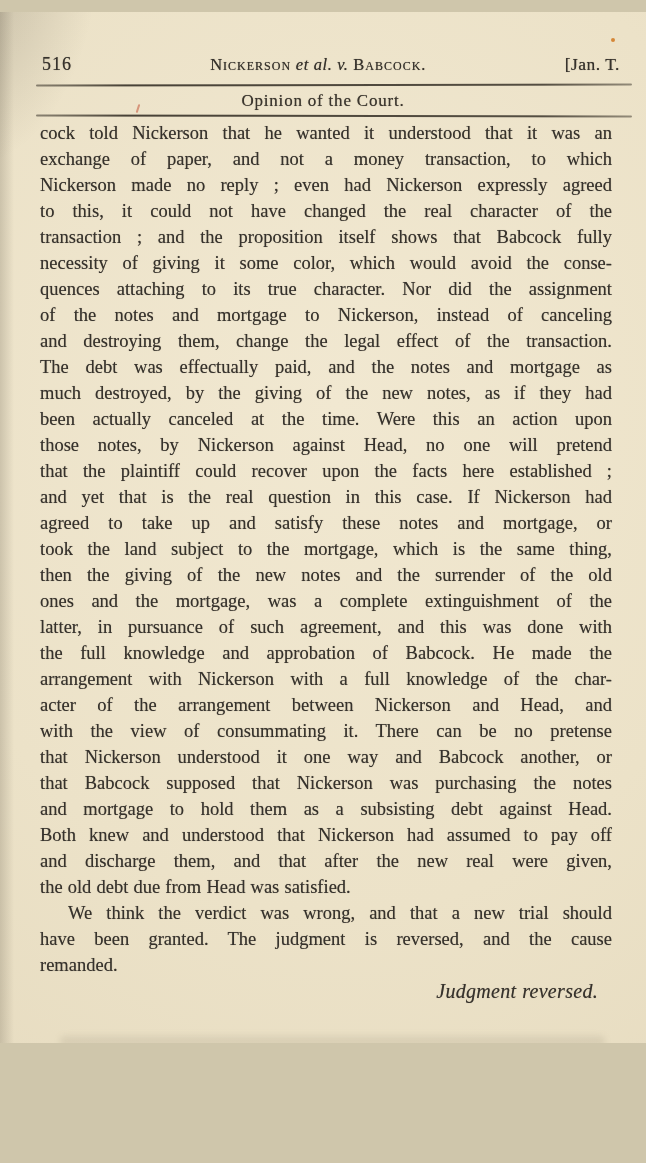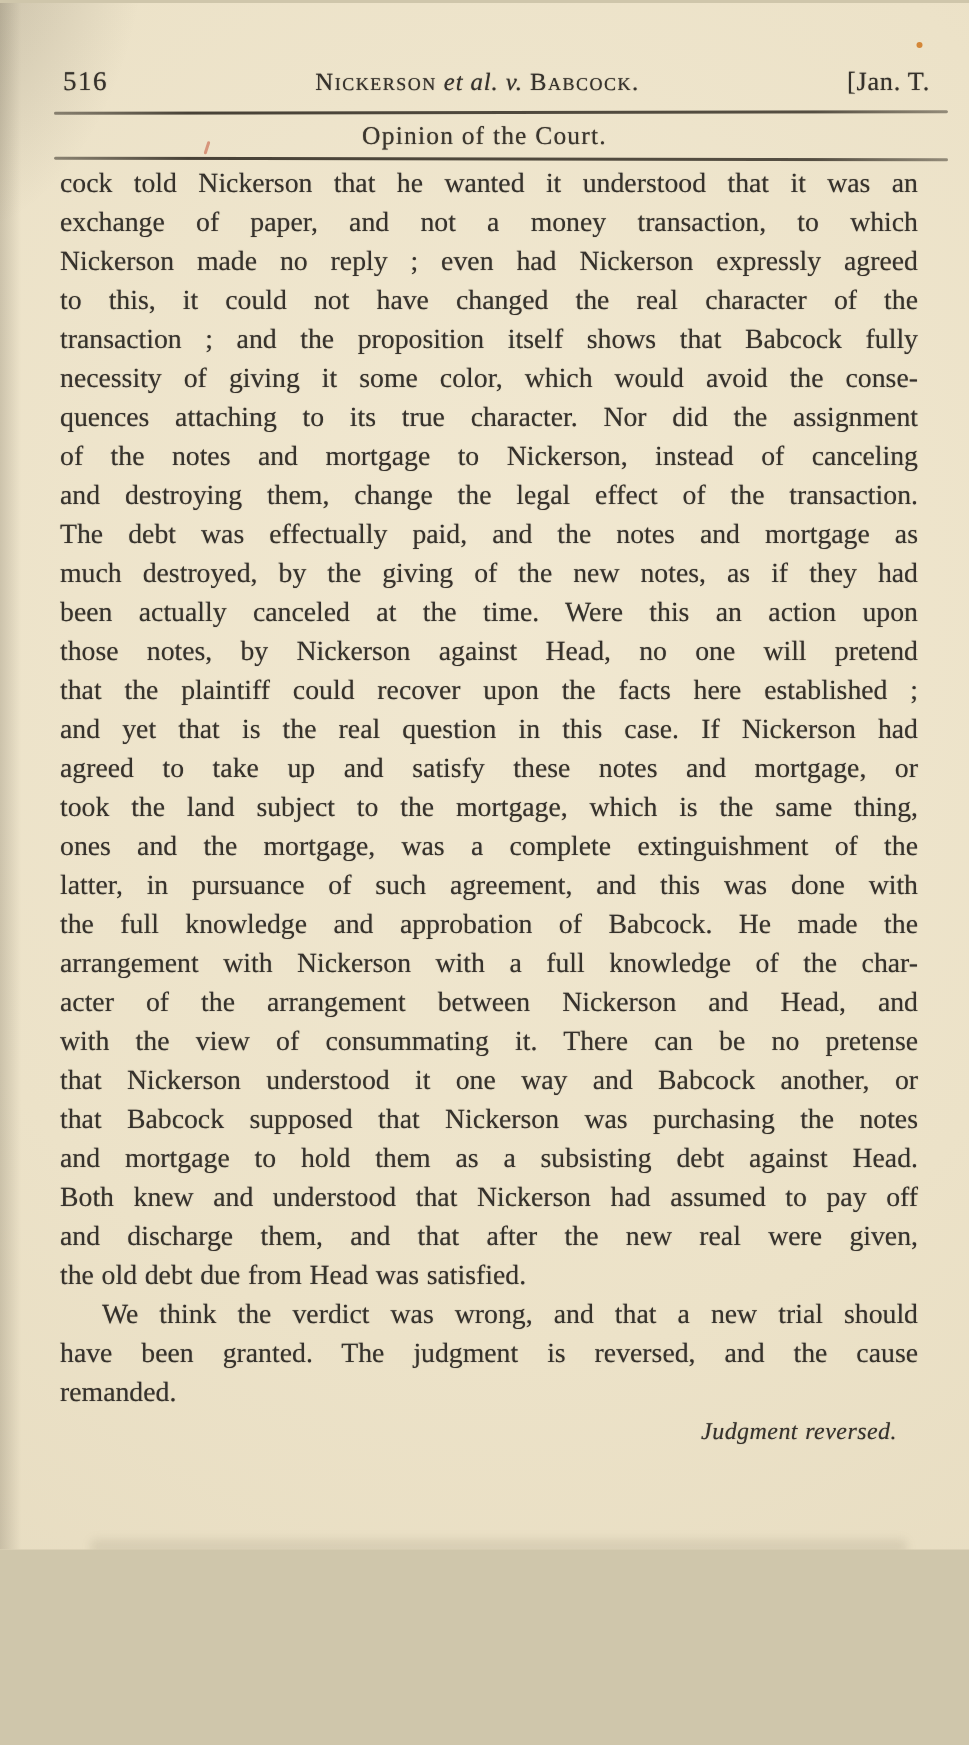--- a/index.html
+++ b/index.html
@@ -3,21 +3,21 @@
 <meta charset="utf-8">
 <style>
   html, body {
     margin: 0; padding: 0;
     background: #cfc6ab;
     font-family: "Liberation Serif", "DejaVu Serif", serif;
   }
   .page {
     position: relative;
     width: 646px; height: 1031px;
-    margin: 2px auto;
+    margin: 12px auto;
     overflow: hidden;
     background:
       radial-gradient(ellipse 120% 90% at 52% 38%, #f1e8d1 0%, #ece2c8 55%, #e5dabe 100%);
     color: #36322c;
   }
   
   .gutter-shadow {
     position: absolute; left: 0; top: 0; bottom: 0; width: 14px;
     background: linear-gradient(to right, rgba(88,80,64,0.22), rgba(88,80,64,0.0));
     pointer-events: none;
@@ -62,21 +62,21 @@
   .tline {
     text-align: justify;
     text-align-last: justify;
     white-space: normal;
     height: 26px; overflow: visible;
   }
   .tline.last { text-align-last: left; }
   .tline.indent { text-indent: 28px; }
   .disposition {
     text-align: right; padding-right: 14px;
-    font-style: italic; font-size: 16px; line-height: 26px;
+    font-style: italic; font-size: 20px; line-height: 26px;
     letter-spacing: 0.3px;
   }
   
   .ghost {
     position: absolute; height: 11px;
     background: rgba(112,104,78,0.13);
     filter: blur(3px); border-radius: 5px;
     pointer-events: none;
   }
   .ghost.g1 { top: 1024px; left: 60px; width: 545px; }
@@ -120,20 +120,21 @@
         <div class="tline">of the notes and mortgage to Nickerson, instead of canceling</div>
         <div class="tline">and destroying them, change the legal effect of the transaction.</div>
         <div class="tline">The debt was effectually paid, and the notes and mortgage as</div>
         <div class="tline">much destroyed, by the giving of the new notes, as if they had</div>
         <div class="tline">been actually canceled at the time.  Were this an action upon</div>
         <div class="tline">those notes, by Nickerson against Head, no one will pretend</div>
         <div class="tline">that the plaintiff could recover upon the facts here established ;</div>
         <div class="tline">and yet that is the real question in this case.  If Nickerson had</div>
         <div class="tline">agreed to take up and satisfy these notes and mortgage, or</div>
         <div class="tline">took the land subject to the mortgage, which is the same thing,</div>
+        <div class="tline">then the giving of the new notes and the surrender of the old</div>
         <div class="tline">ones and the mortgage, was a complete extinguishment of the</div>
         <div class="tline">latter, in pursuance of such agreement, and this was done with</div>
         <div class="tline">the full knowledge and approbation of Babcock.  He made the</div>
         <div class="tline">arrangement with Nickerson with a full knowledge of the char-</div>
         <div class="tline">acter of the arrangement between Nickerson and Head, and</div>
         <div class="tline">with the view of consummating it.  There can be no pretense</div>
         <div class="tline">that Nickerson understood it one way and Babcock another, or</div>
         <div class="tline">that Babcock supposed that Nickerson was purchasing the notes</div>
         <div class="tline">and mortgage to hold them as a subsisting debt against Head.</div>
         <div class="tline">Both knew and understood that Nickerson had assumed to pay off</div>

